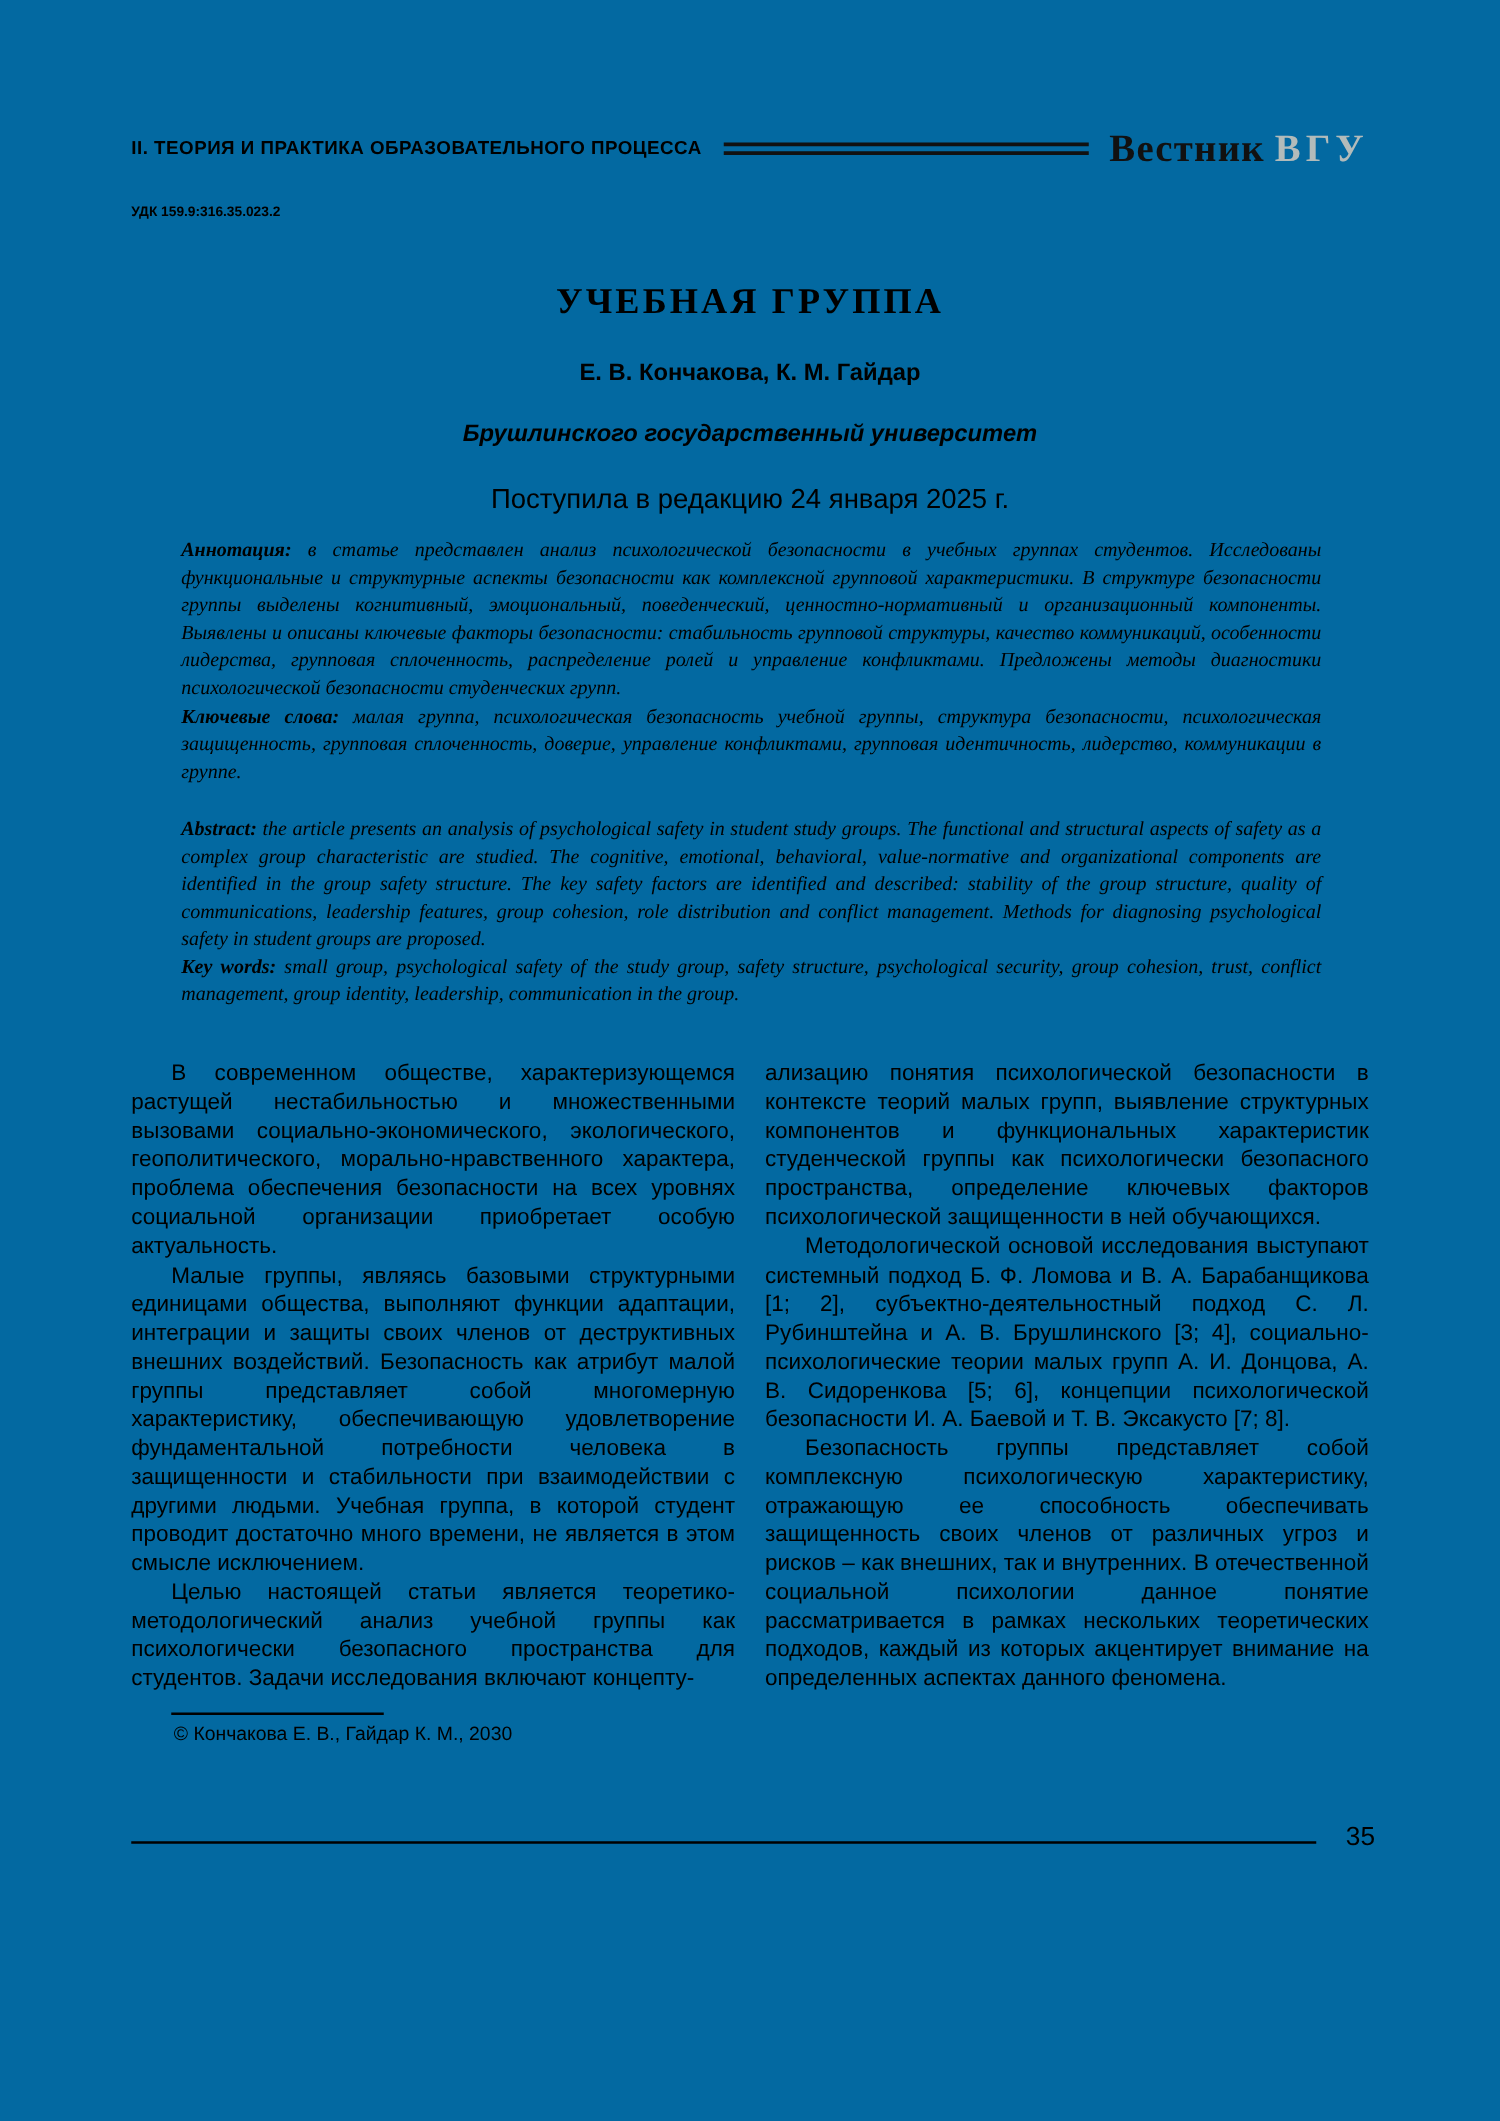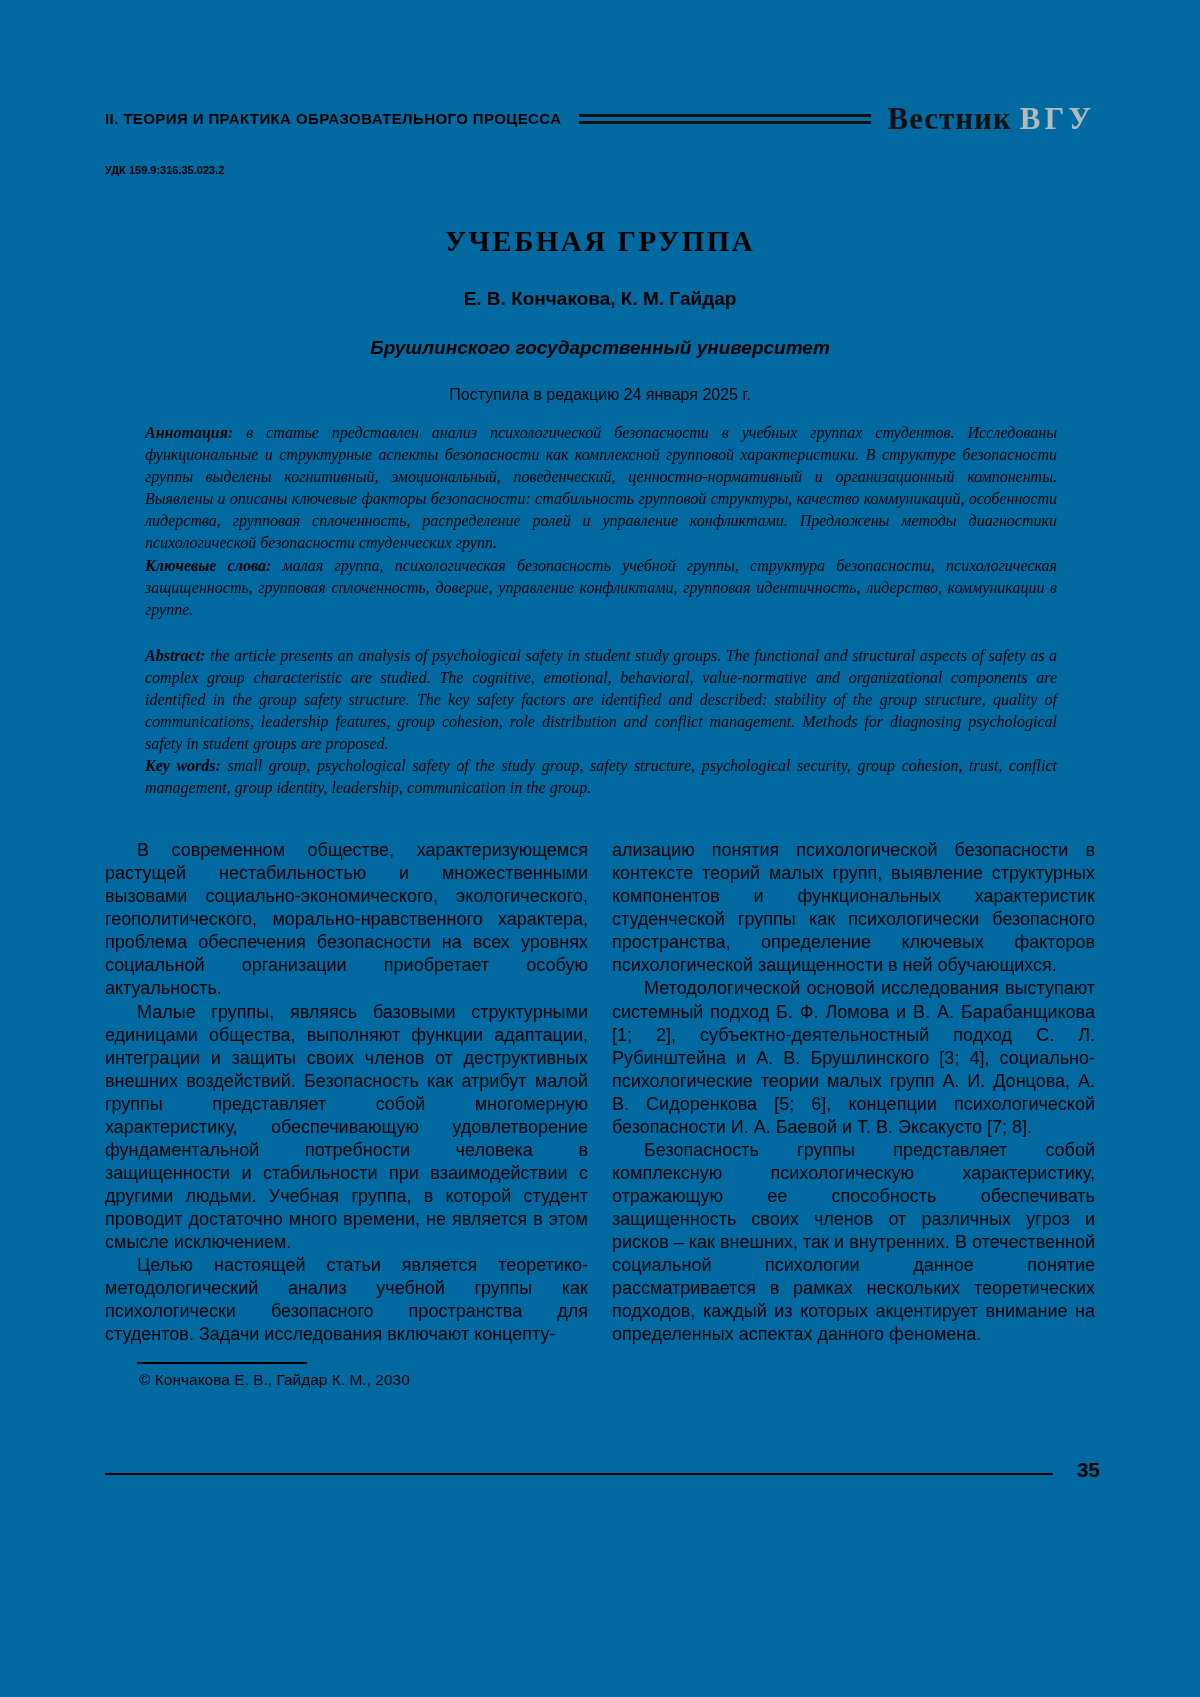--- a/index.html
+++ b/index.html
@@ -70,21 +70,21 @@
   .affiliation {
     margin-top: 27px;
     text-align: center;
     font-size: 19px;
     font-weight: bold;
     font-style: italic;
   }
   .received {
     margin-top: 27px;
     text-align: center;
-    font-size: 16px;
+    font-size: 22px;
   }
 
   .abstract-wrap {
     margin: 18px 38px 0 40px;
     font-size: 16px;
     line-height: 1.38;
     text-align: justify;
     font-family: Liberation Serif, serif;
   }
   .abstract-wrap p { margin: 0; }
@@ -120,21 +120,21 @@
   .footer-row {
     position: absolute;
     left: 105px;
     right: 100px;
     top: 1458px;
     display: flex;
     align-items: center;
     gap: 24px;
   }
   .footer-rule { flex: 1; border-top: 2px solid #000; margin-top: 8px; }
-  .page-num { font-size: 21px; font-weight: bold; }
+  .page-num { font-size: 21px; font-weight: normal; }
 </style>
 </head>
 <body>
 
 <div class="page">
 
   <div class="header-row">
     <span class="section-title">II. ТЕОРИЯ И ПРАКТИКА ОБРАЗОВАТЕЛЬНОГО ПРОЦЕССА</span>
     <span class="header-rule"></span>
     <span class="logo"><span class="logo-black">Вестник</span><span class="logo-gray">ВГУ</span></span>

